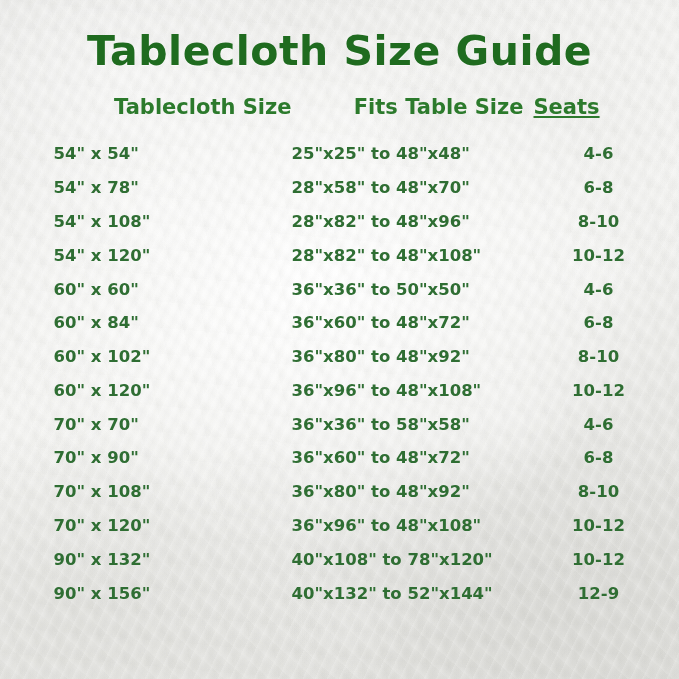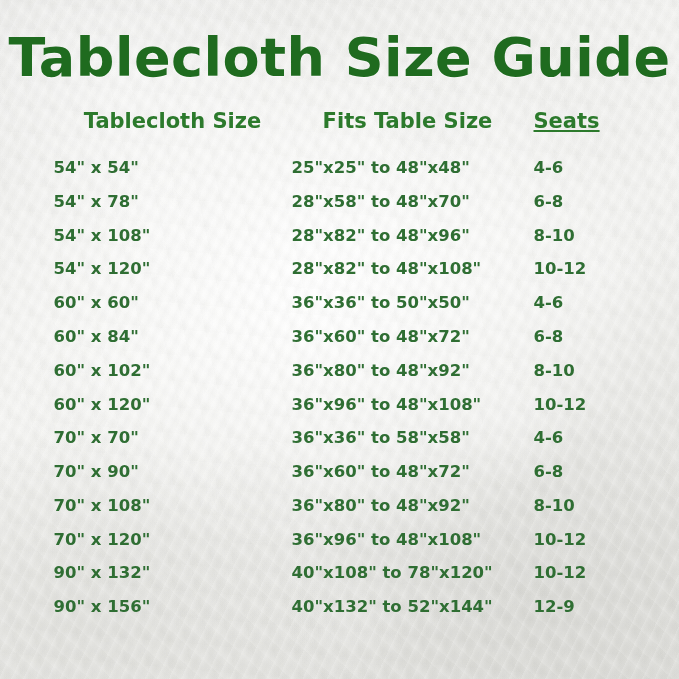--- a/index.html
+++ b/index.html
@@ -56,56 +56,56 @@
     z-index: 2;
     width: 679px;
     height: 679px;
     box-sizing: border-box;
   }
   #title {
     text-align: center;
     color: #1f6b1f;
     font-family: "DejaVu Sans", sans-serif;
     font-weight: bold;
-    font-size: 54px;
+    font-size: 41px;
     letter-spacing: 0.5px;
     padding-top: 30px;
     line-height: 1.05;
     text-shadow: 0 1px 0 rgba(255,255,255,0.5);
   }
   table {
     width: 600px;
     margin: 18px auto 0 auto;
     border-collapse: collapse;
     table-layout: fixed;
   }
   thead th {
     color: #2c7a2c;
     font-family: "DejaVu Sans", sans-serif;
     font-weight: bold;
     font-size: 21px;
     padding: 4px 0 18px 0;
-    text-align: center;
+    text-align: right;
     white-space: nowrap;
   }
   th.col-size { width: 238px; padding-left: 38px; }
   th.col-fits { width: 232px; padding-left: 0px; }
   th.col-seats { width: 130px; text-align: left; padding-left: 10px; text-decoration: underline; }
   tbody td {
     color: #2f6e33;
     font-family: "DejaVu Sans", sans-serif;
     font-weight: bold;
     font-size: 16.5px;
     padding: 7.4px 0;
     text-align: left;
     white-space: nowrap;
   }
   td.c-size { padding-left: 38px; }
   td.c-fits { padding-left: 0px; }
-  td.c-seats { padding-left: 10px; }
+  td.c-seats { padding-left: 10px; text-align: center; }
 </style>
 </head>
 <body>
 
 <div id="page">
   <div id="texture"></div>
   <div id="texture2"></div>
 
   <div id="content">
 

